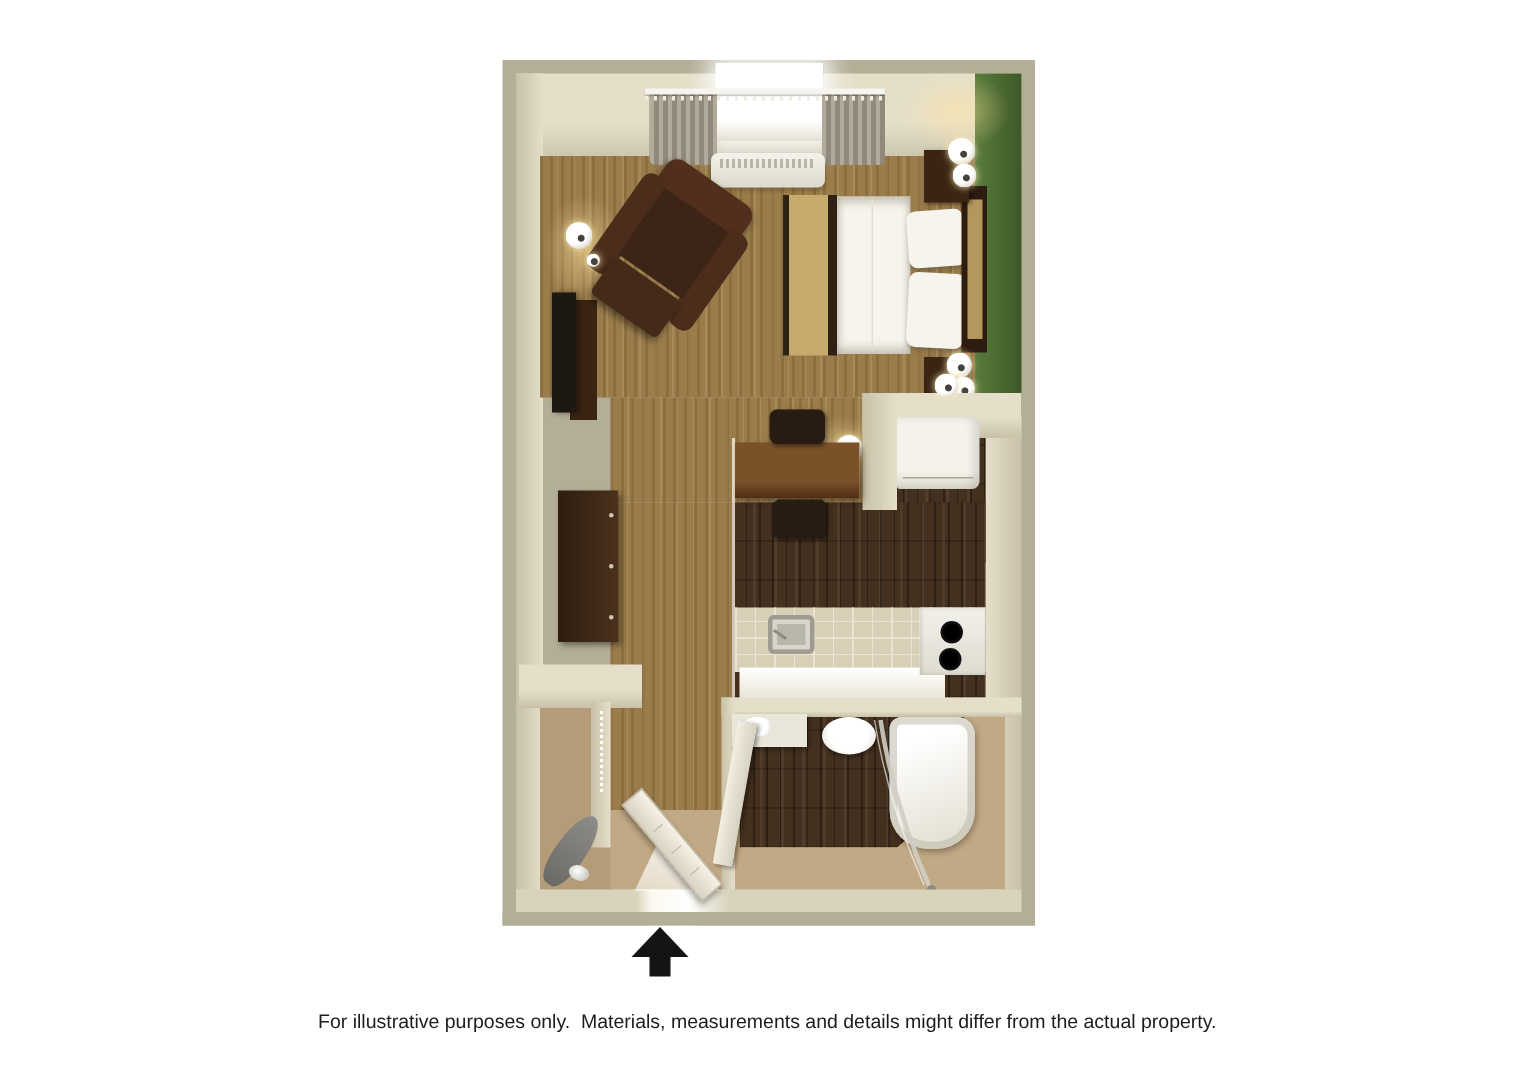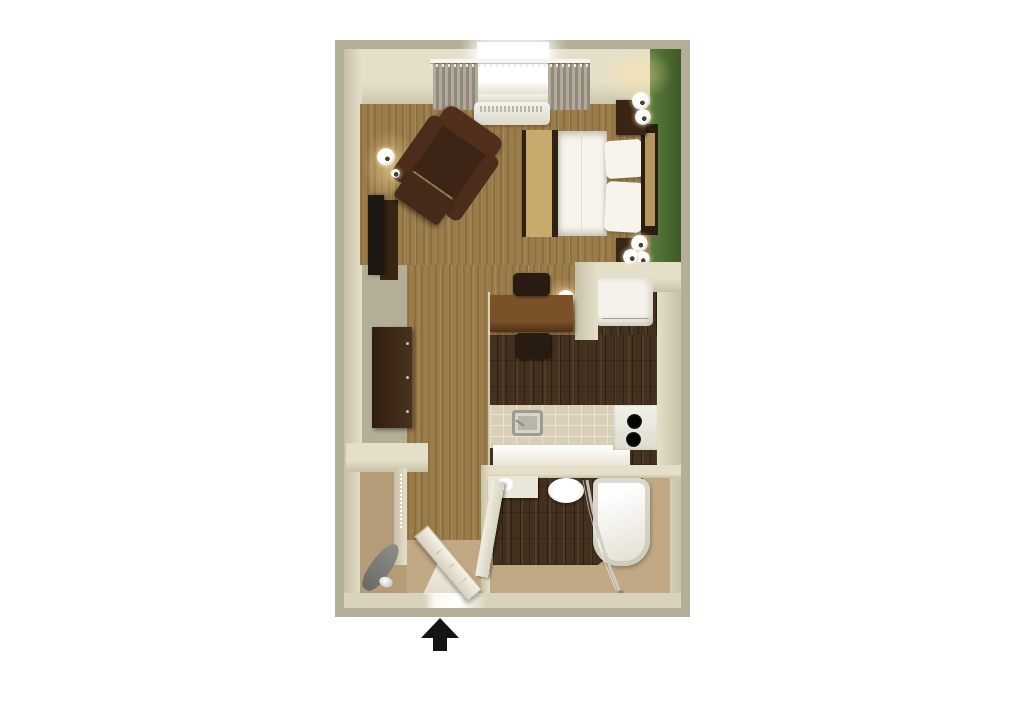--- a/index.html
+++ b/index.html
@@ -267,13 +267,14 @@
     <div class="abs bottom-wall-outer"></div>
     <div class="abs entry-light"></div>
     <div class="abs entry-door">
       <div class="abs door-lines"></div>
     </div>
   </div>
 
   <div class="abs entry-arrow-tri"></div>
   <div class="abs entry-arrow-stem"></div>
 
+  <div class="abs caption">For illustrative purposes only.&nbsp; Materials, measurements and details might differ from the actual property.</div>
 </div>
 
 </body></html>

